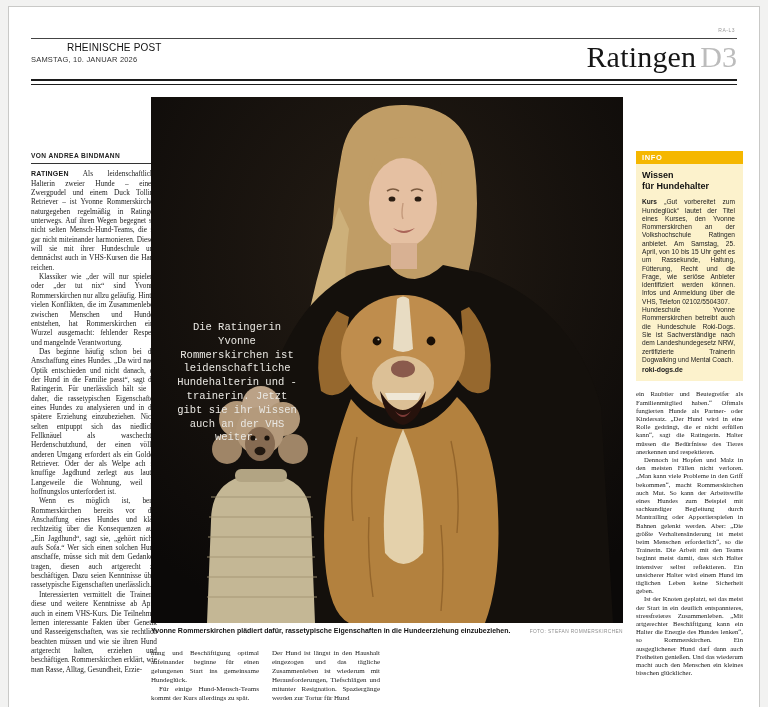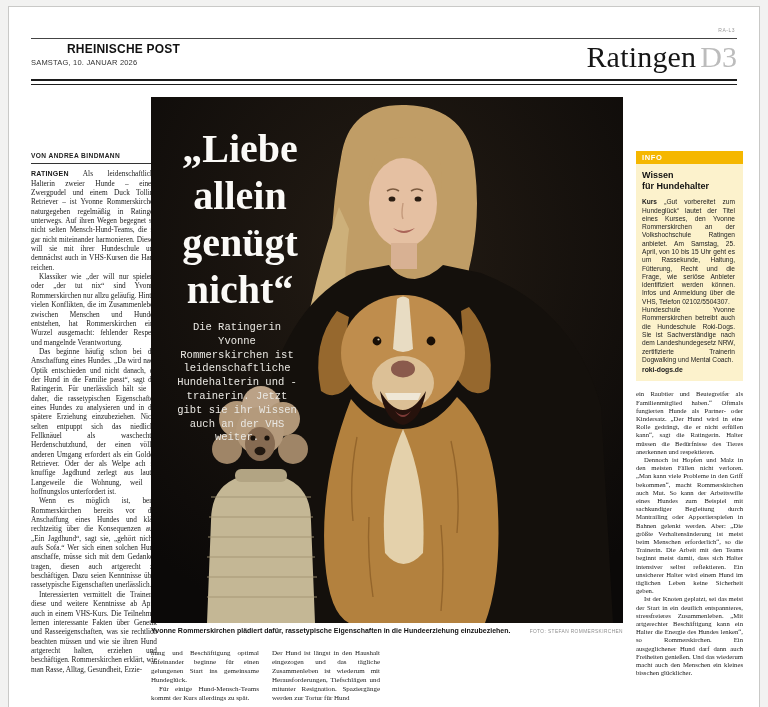--- a/index.html
+++ b/index.html
@@ -3,21 +3,21 @@
 <meta charset="utf-8">
 <style>
   html,body{margin:0;padding:0;background:#f2f2f1;width:768px;height:707px;overflow:hidden;}
   .sheet{position:absolute;left:8px;top:6px;width:750px;height:701px;background:#ffffff;
          border:1px solid #c9c9c7;border-bottom:none;font-family:"Liberation Serif",serif;color:#1a1a1a;}
   
   .corner-code{position:absolute;top:20px;right:24px;font-family:"Liberation Sans",sans-serif;
                font-size:5px;color:#9a9a9a;letter-spacing:.5px;}
   .rule-thin{position:absolute;top:31px;left:22px;right:22px;border-top:1px solid #444;}
   .masthead-left{position:absolute;top:35px;left:22px;font-family:"Liberation Sans",sans-serif;}
-  .brand{font-size:12px;font-weight:bold;letter-spacing:.2px;color:#111;padding-left:36px;}
+  .brand{font-size:10px;font-weight:normal;letter-spacing:.2px;color:#111;padding-left:36px;}
   .edition-date{font-size:7.5px;color:#333;margin-top:2px;letter-spacing:.2px;}
   .masthead-right{position:absolute;top:33px;right:22px;font-family:"Liberation Serif",serif;}
   .section-title{font-size:30px;color:#161616;letter-spacing:.2px;}
   .page-number{font-size:30px;color:#bcbcbc;margin-left:4px;}
   .rule-double{position:absolute;top:72px;left:22px;right:22px;height:3px;
                border-top:2px solid #1c1c1c;border-bottom:1px solid #1c1c1c;}
   
   .serifcol p{margin:0;text-align:justify;hyphens:auto;}
   .col-left{position:absolute;left:22px;top:144px;width:126px;bottom:2px;overflow:hidden;
             font-size:7.3px;line-height:9.35px;}
@@ -145,21 +145,20 @@
         <g stroke="#a29473" stroke-width="1.2" opacity=".9">
           <path d="M60,400 h100" fill="none"></path>
             <path d="M58,420 h104" fill="none"></path>
           <path d="M57,440 h106" fill="none"></path>
             <path d="M56,460 h108" fill="none"></path>
           <path d="M56,480 h110" fill="none"></path>
             <path d="M56,500 h110" fill="none"></path>
         </g>
       </g>
     </svg>
-    <div class="headline">„Liebe allein genügt nicht“</div>
     <div class="standfirst">Die Ratingerin Yvonne Rommerskirchen ist leidenschaftliche Hundehalterin und -trainerin. Jetzt gibt sie ihr Wissen auch an der VHS weiter.</div>
   </div>
 
   <div class="caption-row">
     <span class="caption">Yvonne Rommerskirchen plädiert dafür, rassetypische Eigenschaften in die Hundeerziehung einzubeziehen.</span>
     <span class="credit">FOTO: STEFAN ROMMERSKIRCHEN</span>
   </div>
 
   <div class="bottom-strip">
     <div class="bcol">

